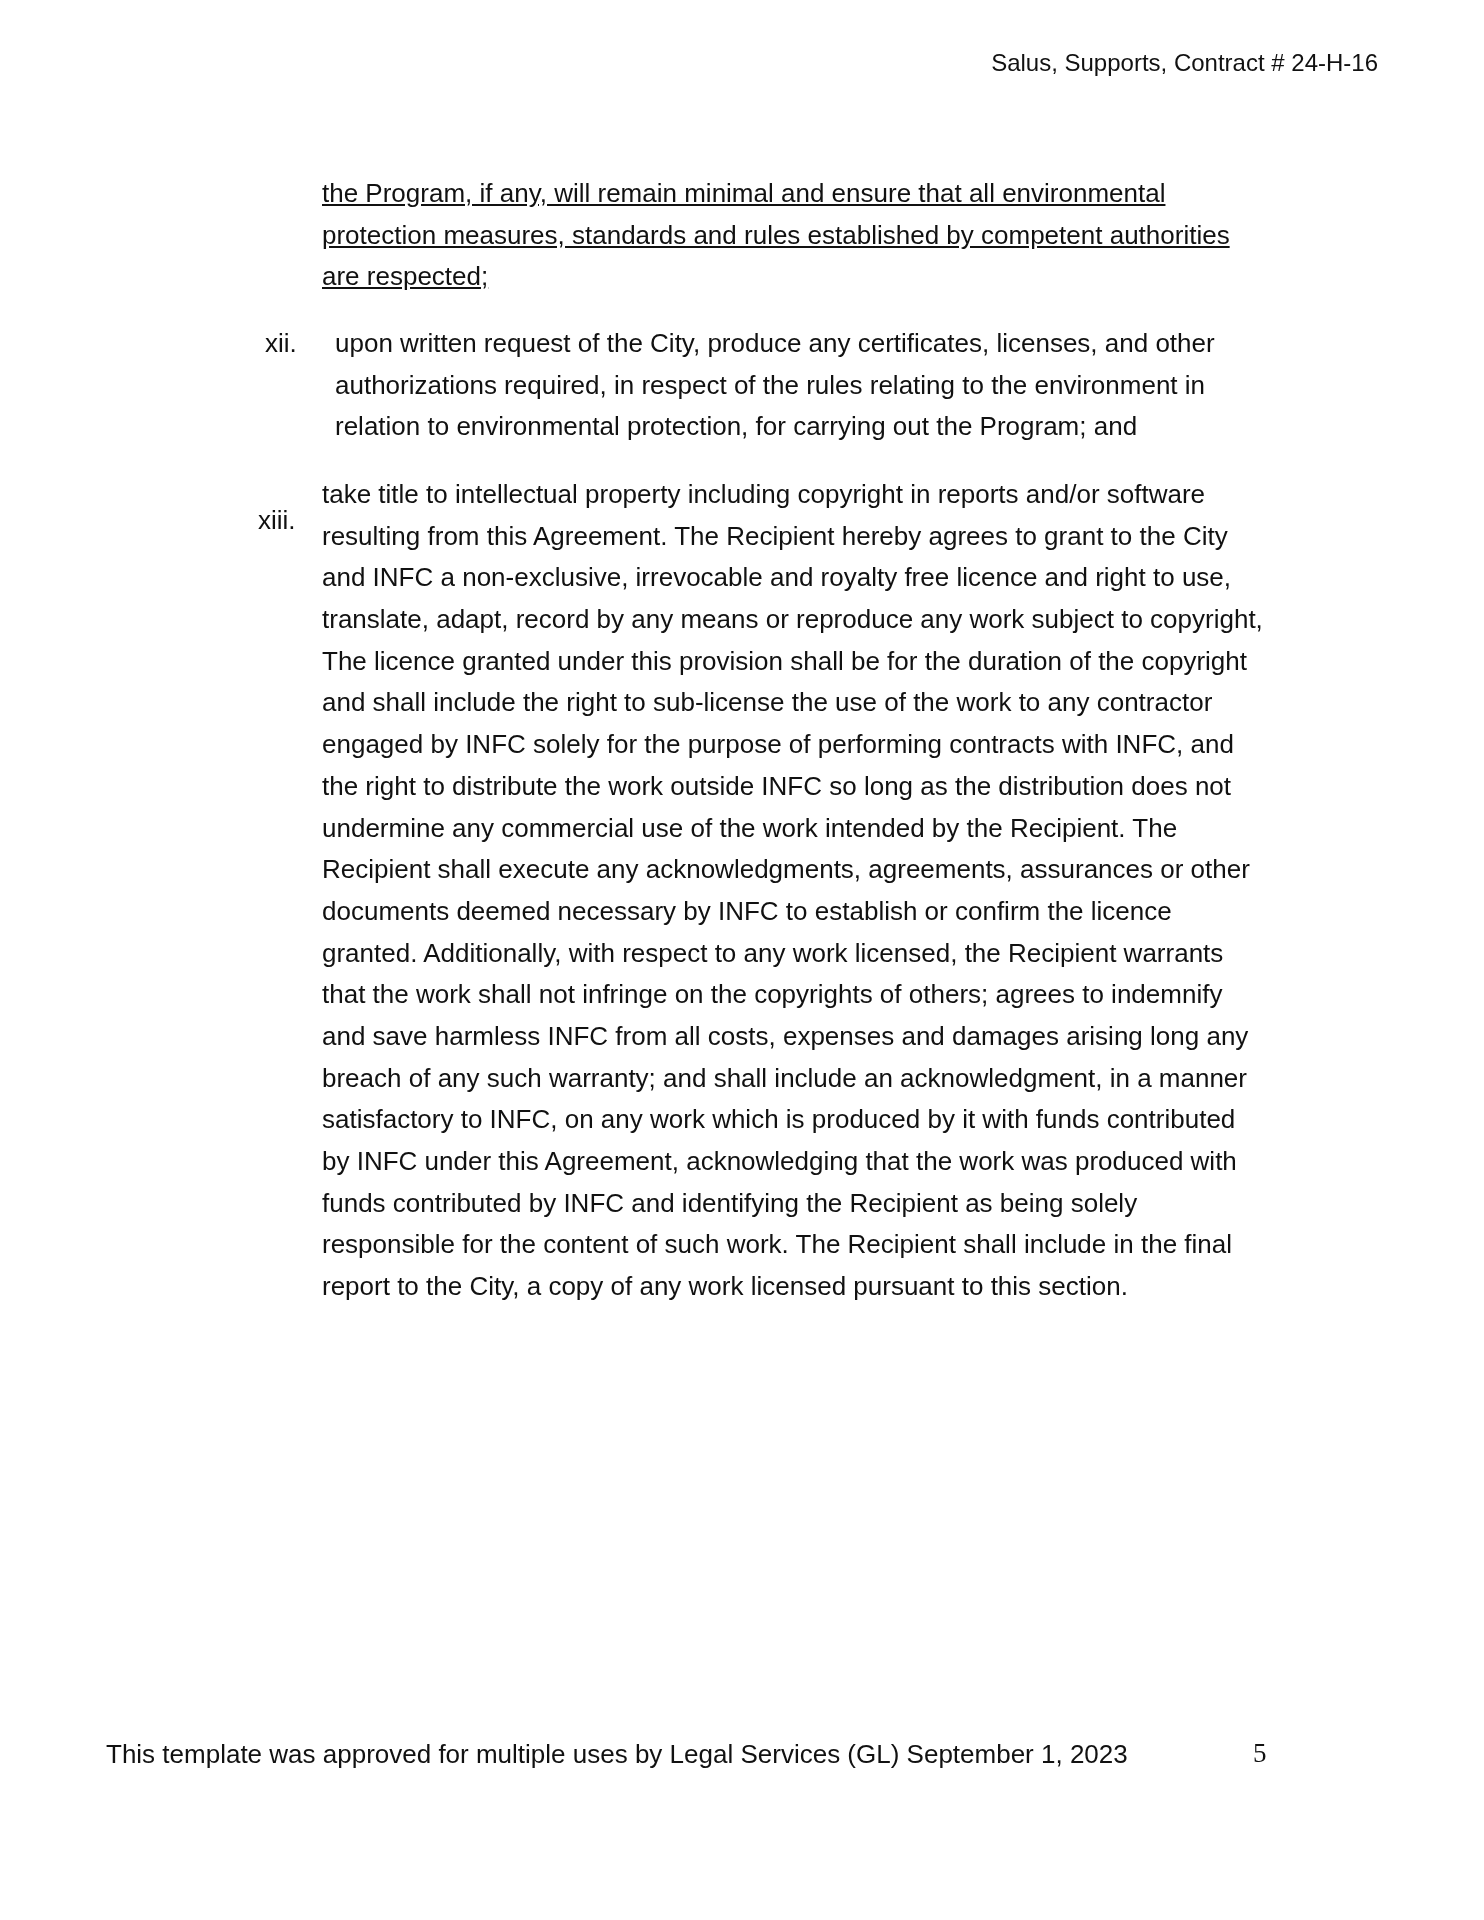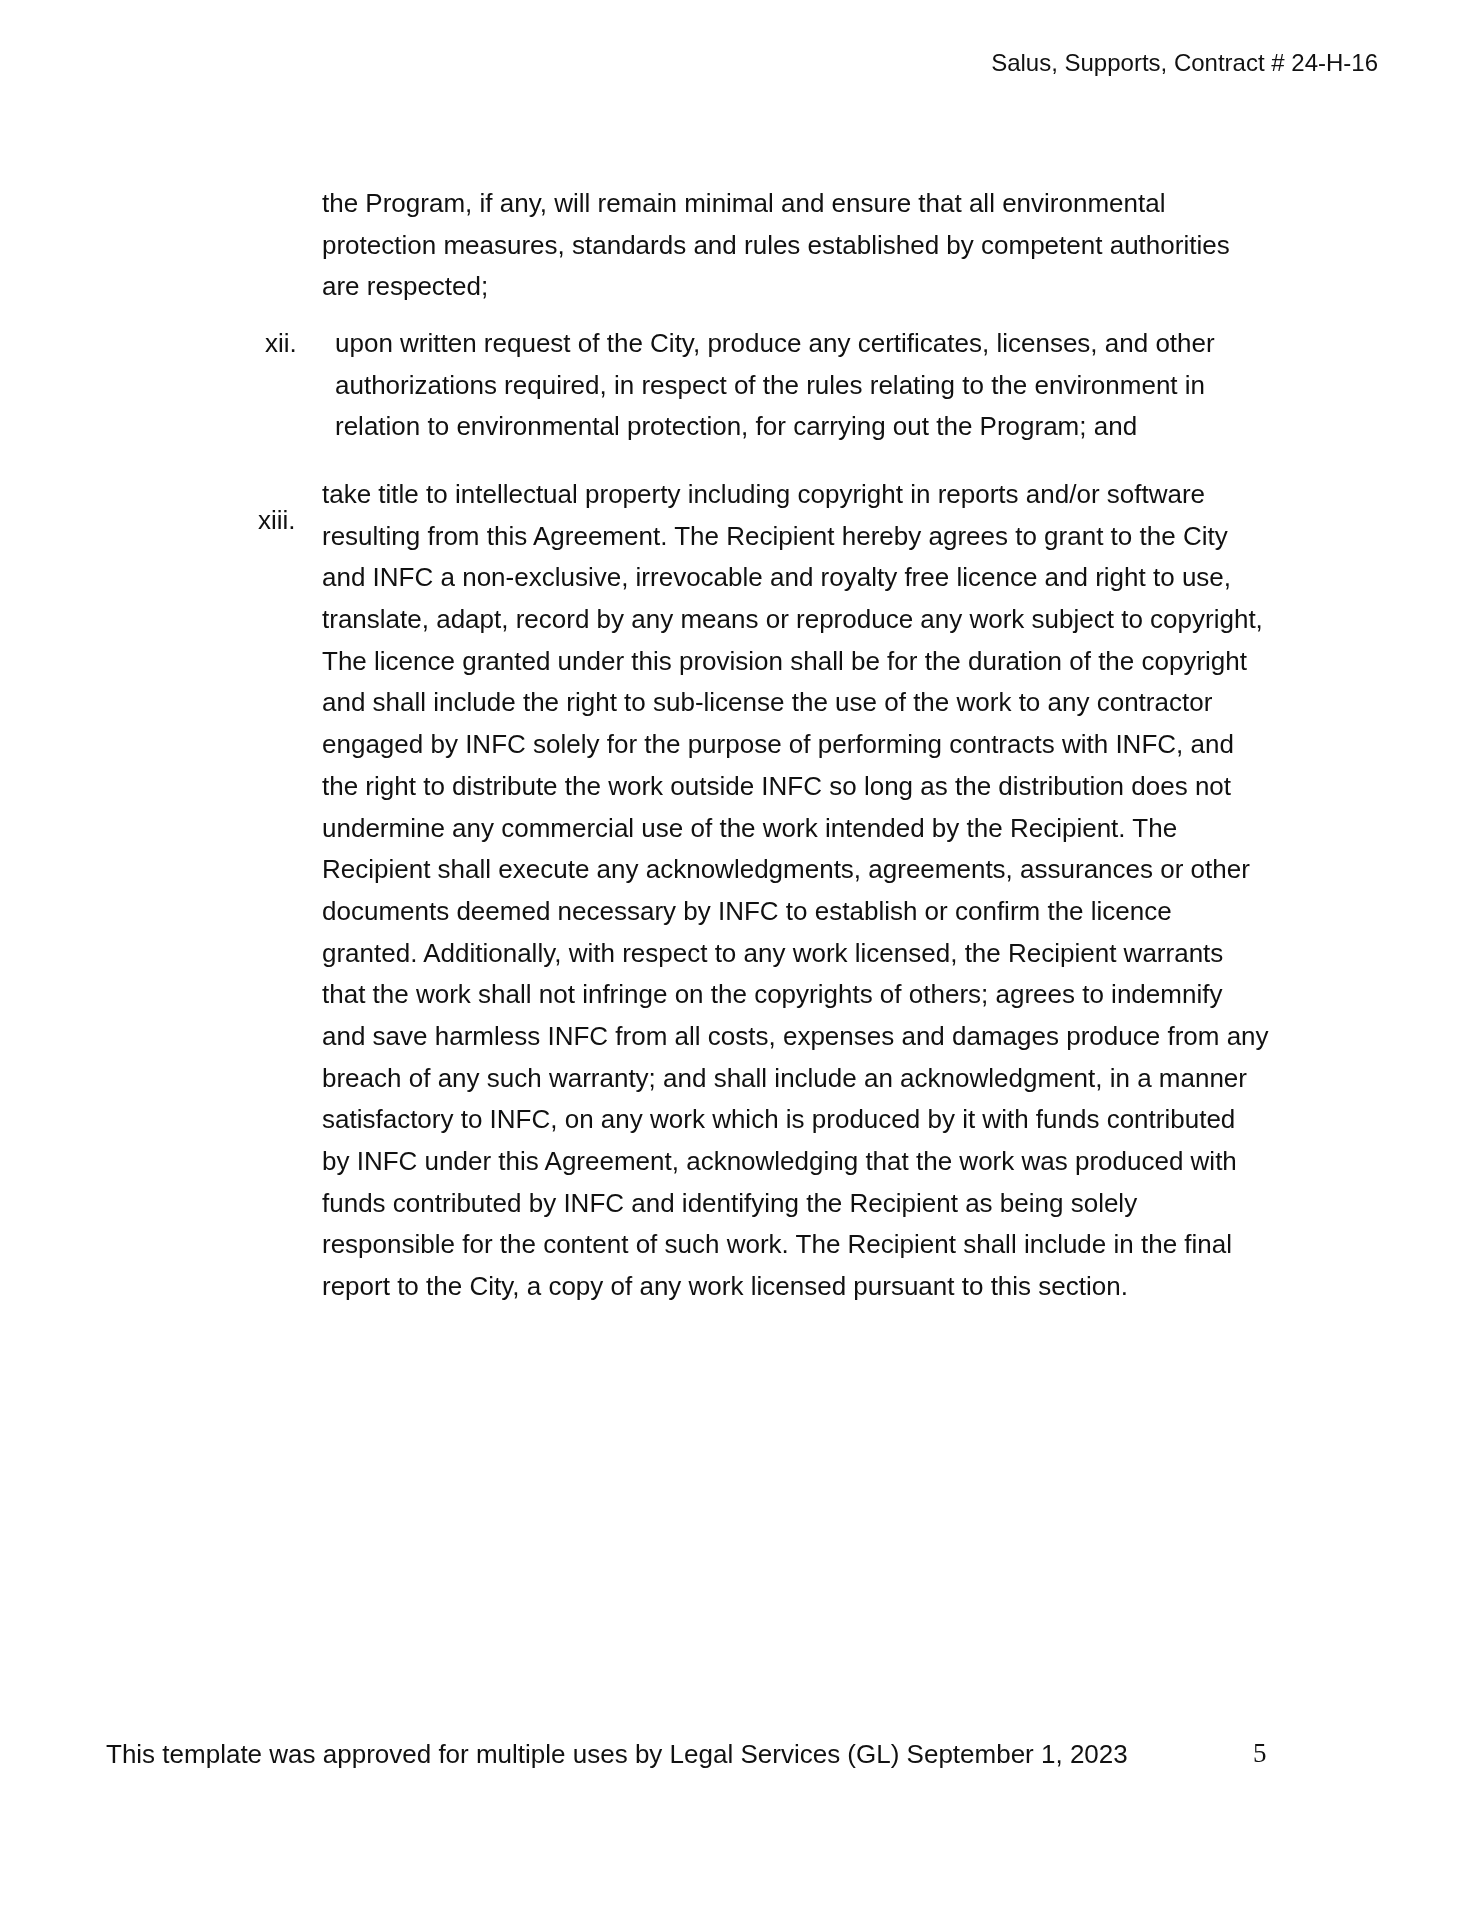--- a/index.html
+++ b/index.html
@@ -9,21 +9,21 @@
   .line { display: block; height: 41.7px; }
   .label { position: absolute; font-size: 26px; line-height: 41.7px; white-space: nowrap; }
   .footer { position: absolute; left: 106px; top: 1738px; font-size: 26px; line-height: 32px; white-space: nowrap; }
   .pagenum { position: absolute; left: 1253px; top: 1737px; font-family: "Liberation Serif", serif; font-size: 27px; line-height: 32px; }
 </style>
 </head>
 <body>
 
 <div class="header">Salus, Supports, Contract # 24-H-16</div>
 
-<div class="block" style="top:183px;">
+<div class="block" style="top:173px;text-decoration:underline;">
   <span class="line">the Program, if any, will remain minimal and ensure that all environmental</span>
   <span class="line">protection measures, standards and rules established by competent authorities</span>
   <span class="line">are respected;</span>
 </div>
 
 <div class="label" style="left:265px; top:323px;">xii.</div>
 <div class="block" style="top:323px;margin-left:13px;">
   <span class="line">upon written request of the City, produce any certificates, licenses, and other</span>
   <span class="line">authorizations required, in respect of the rules relating to the environment in</span>
   <span class="line">relation to environmental protection, for carrying out the Program; and</span>
@@ -37,21 +37,21 @@
   <span class="line">translate, adapt, record by any means or reproduce any work subject to copyright,</span>
   <span class="line">The licence granted under this provision shall be for the duration of the copyright</span>
   <span class="line">and shall include the right to sub-license the use of the work to any contractor</span>
   <span class="line">engaged by INFC solely for the purpose of performing contracts with INFC, and</span>
   <span class="line">the right to distribute the work outside INFC so long as the distribution does not</span>
   <span class="line">undermine any commercial use of the work intended by the Recipient.  The</span>
   <span class="line">Recipient shall execute any acknowledgments, agreements, assurances or other</span>
   <span class="line">documents deemed necessary by INFC to establish or confirm the licence</span>
   <span class="line">granted. Additionally, with respect to any work licensed, the Recipient warrants</span>
   <span class="line">that the work shall not infringe on the copyrights of others; agrees to indemnify</span>
-  <span class="line">and save harmless INFC from all costs, expenses and damages produce from any</span>
+  <span class="line">and save harmless INFC from all costs, expenses and damages arising long any</span>
   <span class="line">breach of any such warranty; and shall include an acknowledgment,  in a manner</span>
   <span class="line">satisfactory to INFC, on any work which is produced by it with funds contributed</span>
   <span class="line">by INFC under this Agreement, acknowledging that the work was produced with</span>
   <span class="line">funds contributed by INFC and identifying the Recipient as being solely</span>
   <span class="line">responsible for the content of such work.  The Recipient shall include in the final</span>
   <span class="line">report to the City, a copy of any work licensed pursuant to this section.</span>
 </div>
 
 <div class="footer">This template was approved for multiple uses by Legal Services (GL) September 1, 2023</div>
 <div class="pagenum">5</div>

